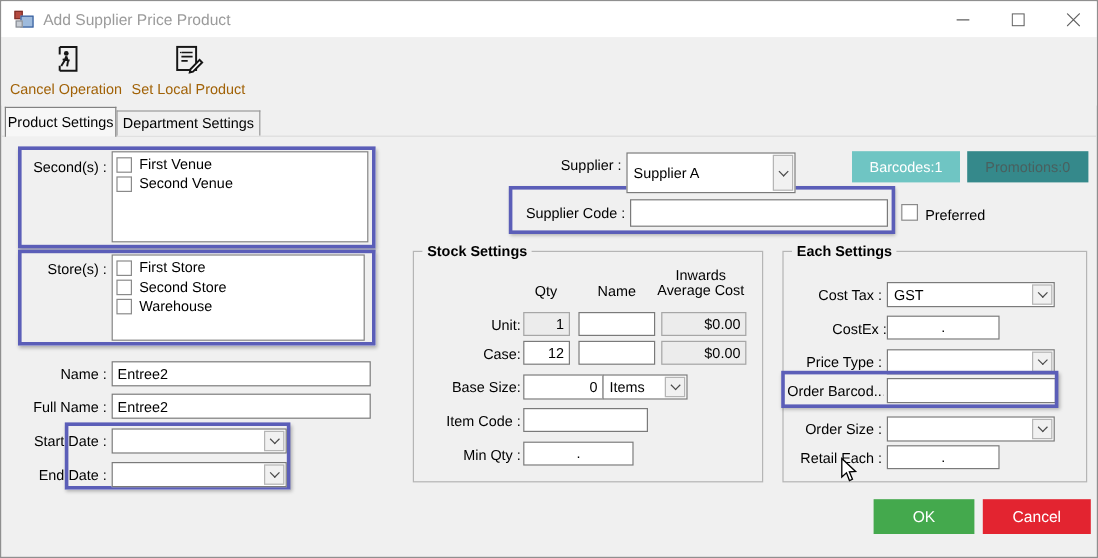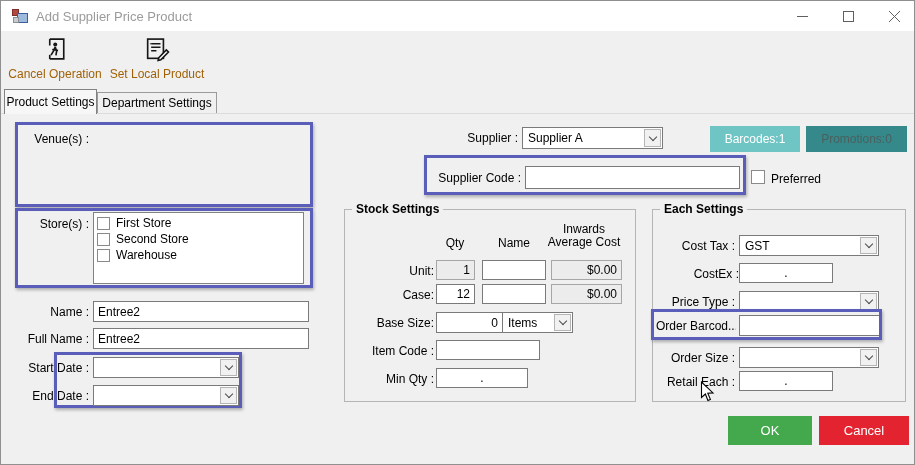--- a/index.html
+++ b/index.html
@@ -116,21 +116,31 @@
 
   <div class="tabstrip-line"></div>
   <div class="tab tab-active">
     <span>Product Settings</span>
   </div>
   <div class="tab tab-inactive">
     <span>Department Settings</span>
   </div>
 
   <div class="hl" style="left:14px; top:121px; width:298px; height:85px;"></div>
-  <div class="lbl" style="left:8px; top:131px; width:80px;">Venue(s) :</div>
+  <div class="lbl" style="left:8px; top:131px; width:80px;">Second(s) :</div>
+  <div class="listbox" style="left:92px; top:125px; width:214px; height:76px;">
+    <div class="lb-item">
+      <span class="cbx"></span>
+      <span>First Venue</span>
+    </div>
+    <div class="lb-item">
+      <span class="cbx"></span>
+      <span>Second Venue</span>
+    </div>
+  </div>
 
   <div class="hl" style="left:14px; top:207px; width:298px; height:80px;"></div>
   <div class="lbl" style="left:8px; top:216px; width:80px;">Store(s) :</div>
   <div class="listbox" style="left:92px; top:211px; width:211px; height:72px;">
     <div class="lb-item">
       <span class="cbx"></span>
       <span>First Store</span>
     </div>
     <div class="lb-item">
       <span class="cbx"></span>
@@ -157,21 +167,21 @@
   </div>
   <div class="lbl" style="left:8px; top:388px; width:80px;">End Date :</div>
   <div class="combo" style="left:92px; top:384px; width:146px; height:21px;">
     <span class="val"></span>
     <span class="combo-btn">
         <span class="chev"></span>
       </span>
   </div>
 
   <div class="lbl" style="left:437px; top:130px; width:80px;">Supplier :</div>
-  <div class="combo" style="left:521px; top:126px; width:141px; height:22px;">
+  <div class="combo" style="left:521px; top:126px; width:141px; height:34px;">
     <span class="val">Supplier A</span>
     <span class="combo-btn">
         <span class="chev"></span>
       </span>
   </div>
 
   <div class="badge badge-barcodes">Barcodes:1</div>
   <div class="badge badge-promotions">Promotions:0</div>
 
   <div class="hl" style="left:423px; top:154px; width:322px; height:40px;"></div>

